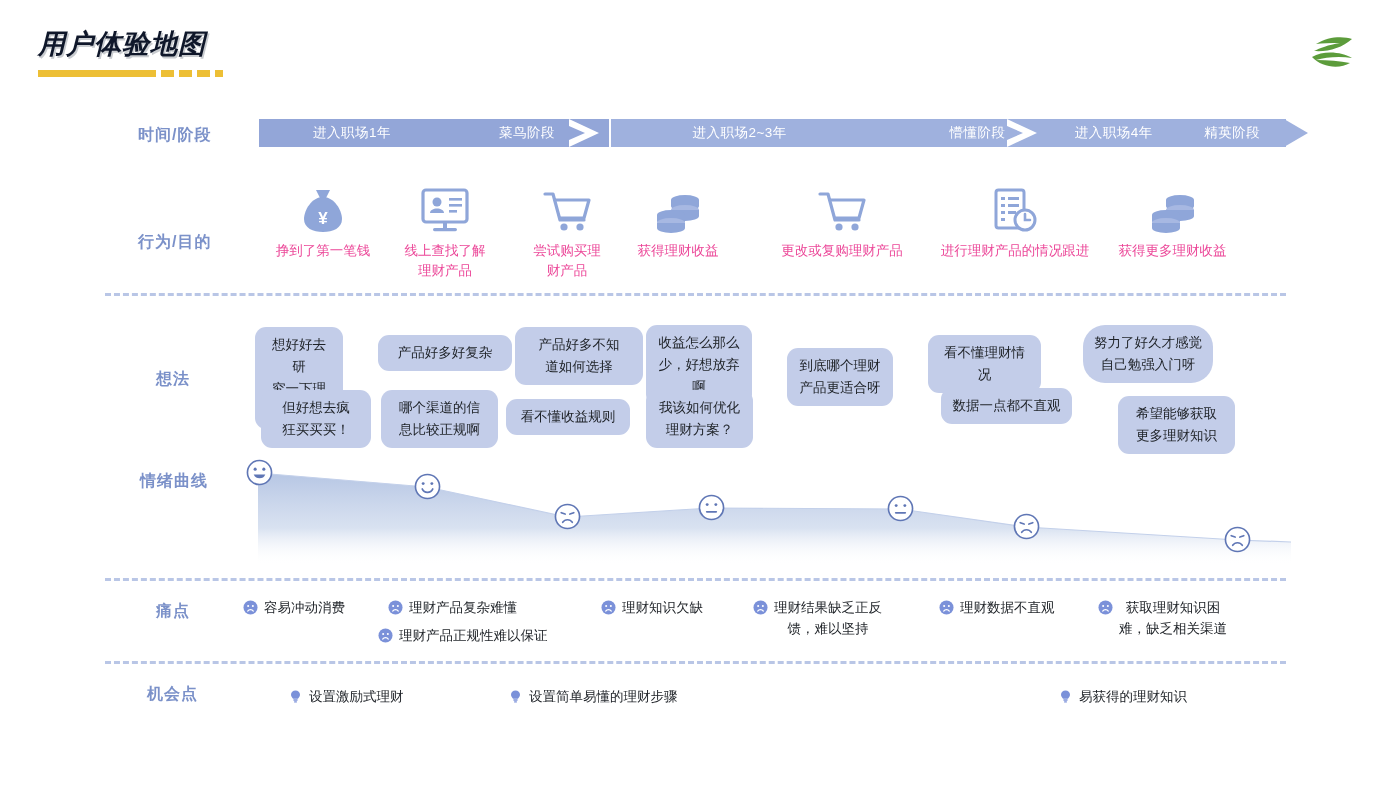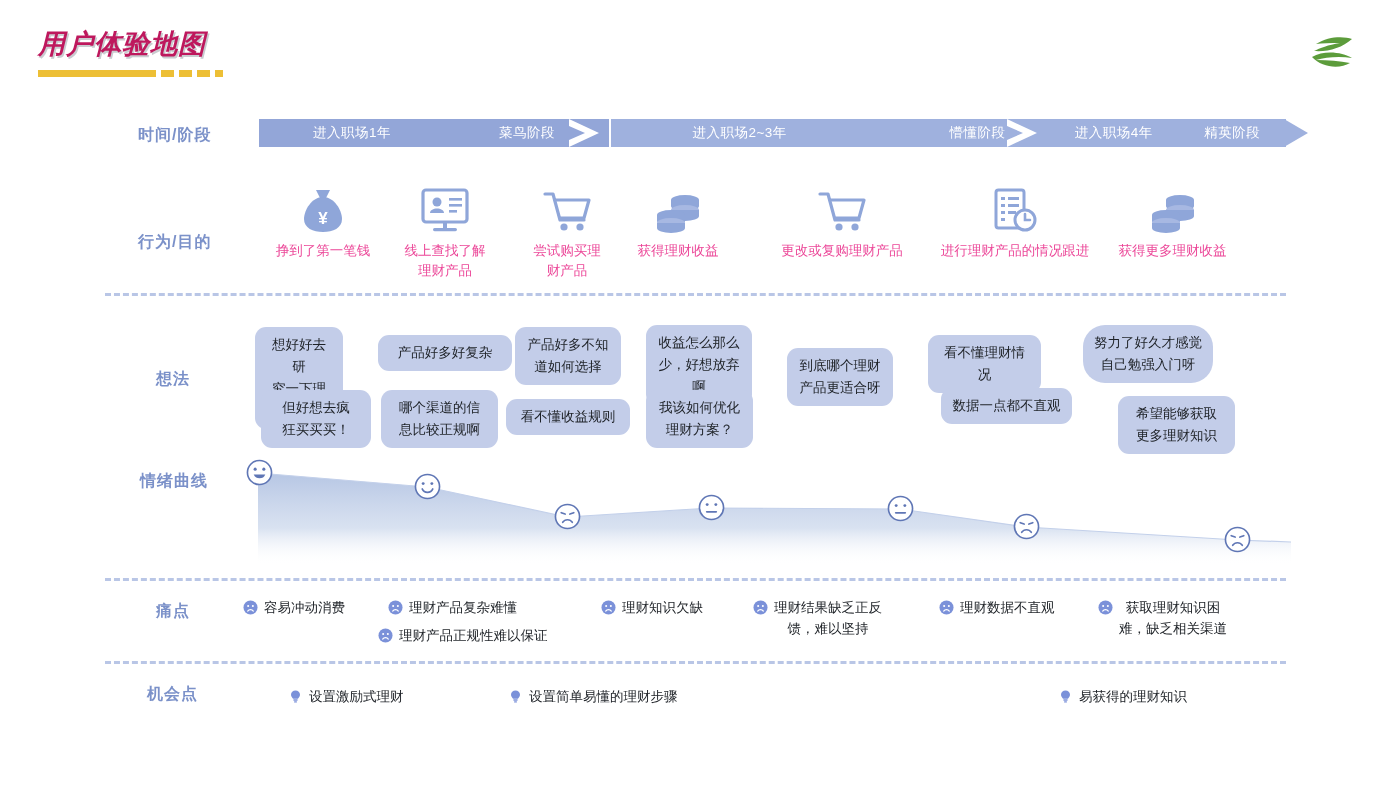--- a/index.html
+++ b/index.html
@@ -8,21 +8,21 @@
     background: #ffffff;
     font-family: "Liberation Sans", "DejaVu Sans", sans-serif;
     overflow: hidden;
   }
   #root { position: relative; width: 1400px; height: 787px; }
 
   
   .title-block { position: absolute; left: 38px; top: 26px; }
   .title-text {
     font-size: 27px; font-weight: bold; font-style: italic;
-    color: #be185d; letter-spacing: 1px;
+    color: #0f172a; letter-spacing: 1px;
     text-shadow: 1.5px 1.5px 0 #c9ccd0;
     font-family: "Liberation Sans", sans-serif;
   }
   .title-rule { margin-top: 8px; display: flex; align-items: center; gap: 5px; height: 7px; }
   .title-rule .seg-long { width: 118px; height: 7px; background: #edbf35; }
   .title-rule .seg-dash { height: 7px; background: #edbf35; }
   .title-rule .d1 { width: 13px; }
   .title-rule .d2 { width: 13px; }
   .title-rule .d3 { width: 13px; }
   .title-rule .d4 { width: 8px; }
@@ -250,21 +250,21 @@
   <div class="divider" style="top:578px;"></div>
   <div class="divider" style="top:661px;"></div>
 
   <div class="bubble" style="left:255px; top:327px; width:88px;">想好好去研
 究一下理财</div>
   <div class="bubble" style="left:261px; top:390px; width:110px;">但好想去疯
 狂买买买！</div>
   <div class="bubble" style="left:378px; top:335px; width:134px;">产品好多好复杂</div>
   <div class="bubble" style="left:381px; top:390px; width:117px;">哪个渠道的信
 息比较正规啊</div>
-  <div class="bubble" style="left:515px; top:327px; width:106px;">产品好多不知
+  <div class="bubble" style="left:515px; top:327px; width:128px;">产品好多不知
 道如何选择</div>
   <div class="bubble" style="left:506px; top:399px; width:124px;">看不懂收益规则</div>
   <div class="bubble" style="left:646px; top:325px; width:106px;">收益怎么那么
 少，好想放弃啊</div>
   <div class="bubble" style="left:646px; top:390px; width:107px;">我该如何优化
 理财方案？</div>
   <div class="bubble" style="left:787px; top:348px; width:106px;">到底哪个理财
 产品更适合呀</div>
   <div class="bubble" style="left:928px; top:335px; width:113px;">看不懂理财情况</div>
   <div class="bubble" style="left:941px; top:388px; width:131px;">数据一点都不直观</div>

